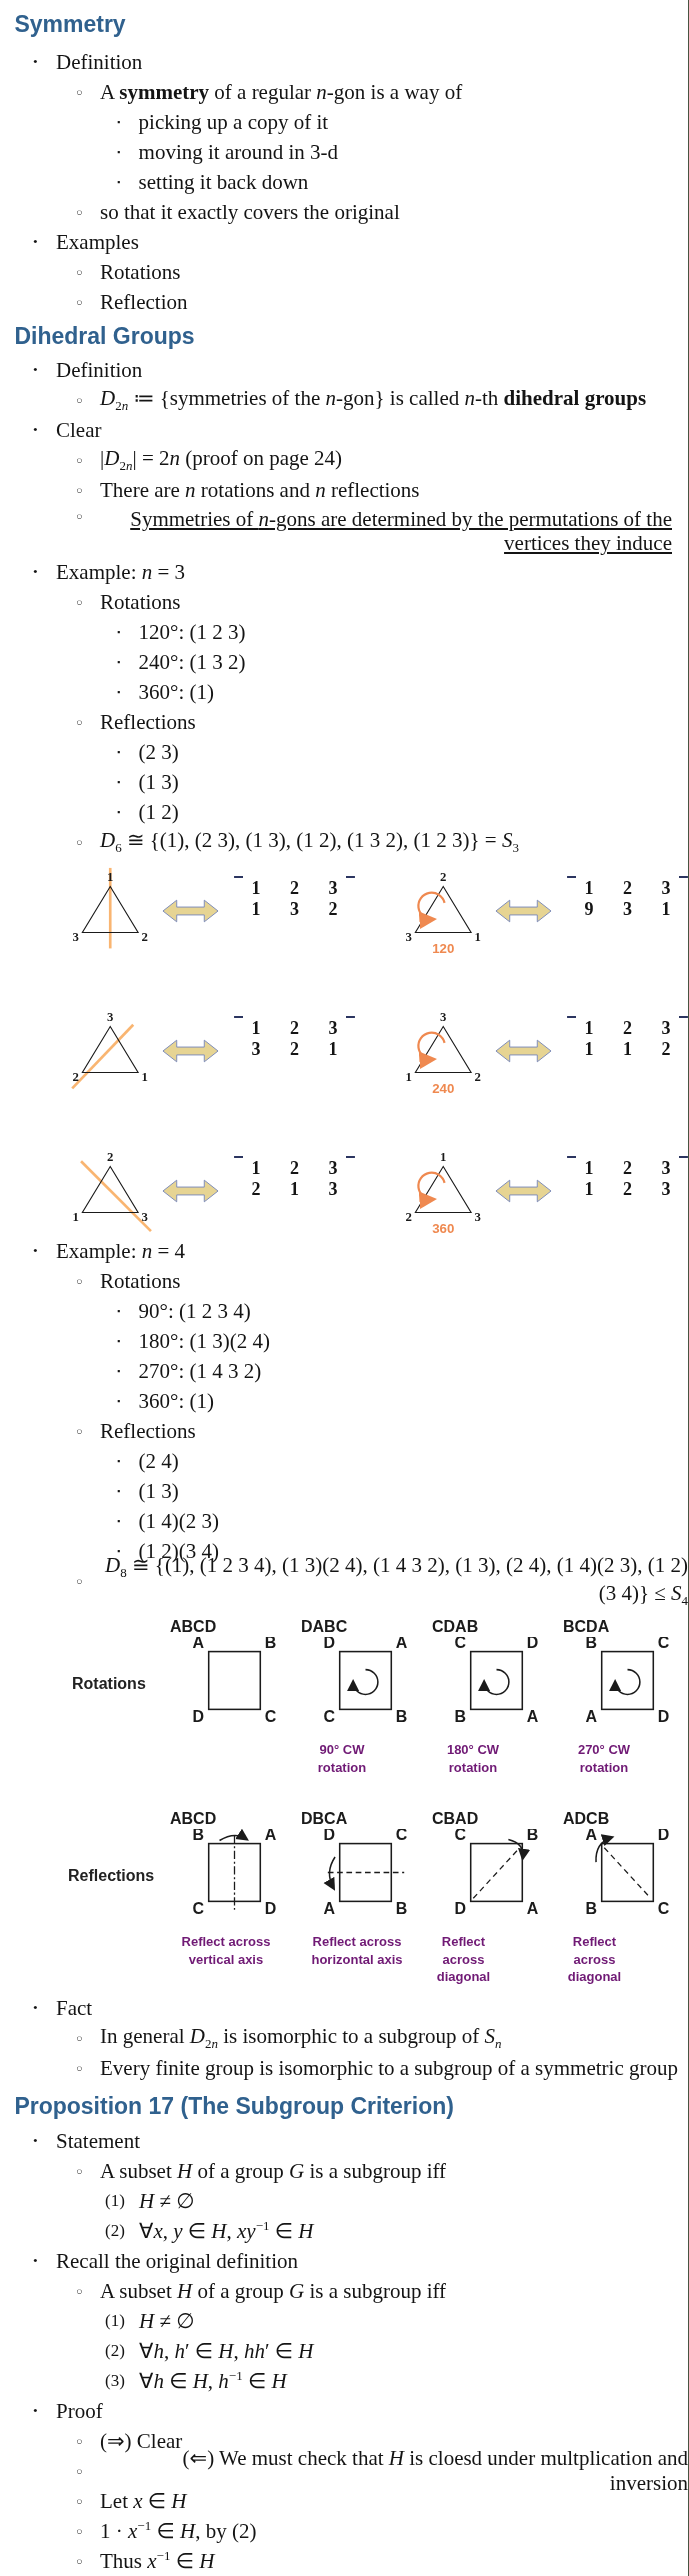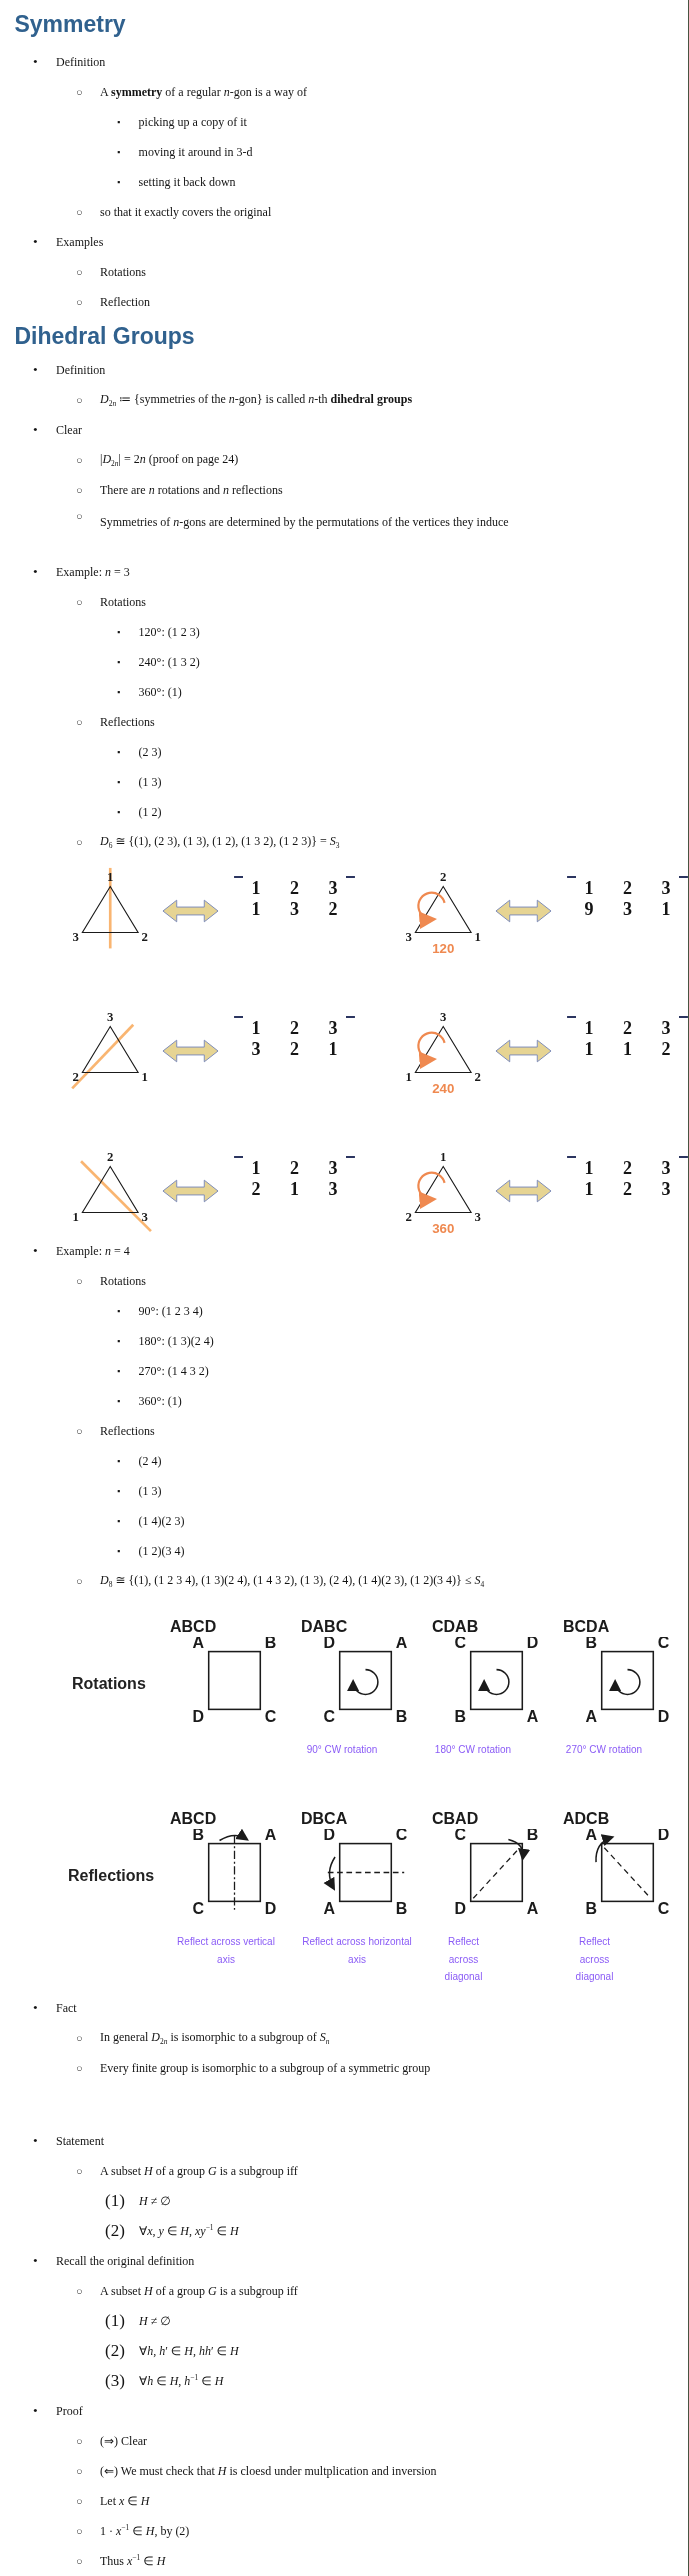--- a/index.html
+++ b/index.html
@@ -4,27 +4,27 @@
 <style>
   html,body{margin:0;padding:0;background:#ffffff;}
   .page{position:relative;width:689px;height:3713px;background:#ffffff;overflow:hidden;
         border-right:1.5px solid #475441;border-bottom:1.5px solid #475441;box-sizing:border-box;
         font-family:"Liberation Serif",serif;color:#141414;}
   .hd{position:absolute;left:14.4px;font-family:"Liberation Sans",sans-serif;font-weight:700;
       font-size:23px;color:#30618e;white-space:nowrap;}
   .lines{position:absolute;left:0;right:0;}
   .ln{height:30px;display:flex;align-items:center;}
   .ln.wrap{height:52px;align-items:flex-start;}
-  .wrap .txt{line-height:30px;max-width:572px;padding-top:2.1px;}
+  .wrap .txt{line-height:24px;max-width:572px;padding-top:2.1px;text-decoration:underline;}
   .blt{flex:0 0 auto;display:inline-block;text-align:left;color:#141414;}
   .b1{margin-left:33px;width:23px;font-size:13.4px;}
   .b2{margin-left:76px;width:24px;font-size:10.8px;}
   .b3{margin-left:117px;width:21.6px;font-size:8.8px;}
   .num{margin-left:105px;width:34px;font-size:17px;flex:0 0 auto;}
-  .txt{font-size:12px;}
+  .txt{font-size:21px;text-align:right;}
   sub,sup{font-size:62%;}
   
   .tri-row{position:absolute;left:0;right:0;display:flex;align-items:flex-start;padding-left:66px;}
   .tri text{font-family:"Liberation Serif",serif;font-size:29px;font-weight:600;fill:#1a1a1a;text-anchor:middle;}
   .tri text.tcap{font-family:"Liberation Sans",sans-serif;font-weight:700;font-size:30px;fill:#ef8950;}
   .tshape{fill:none;stroke:#1a1a1a;stroke-width:2.5;}
   .axv,.axd{stroke:#f9b571;stroke-width:6;}
   .rotarc{fill:none;stroke:#ef8950;stroke-width:5;}
   .dblarrow{margin-top:37px;margin-left:6.2px;flex:0 0 auto;}
   .matrix{display:flex;align-items:flex-start;height:66px;margin-top:17.5px;margin-left:14.4px;flex:0 0 auto;}
@@ -36,22 +36,22 @@
   .tri-right{margin-left:44px;}
   
   .sq-side{position:absolute;font-family:"Liberation Sans",sans-serif;font-size:16px;font-weight:600;color:#222;}
   .sq-row{position:absolute;left:170px;display:flex;}
   .sq-col{width:131px;display:flex;flex-direction:column;}
   .sq-word{height:18.5px;font-family:"Liberation Sans",sans-serif;font-size:16px;font-weight:600;color:#1b1b1b;}
   .sq-col svg text{font-family:"Liberation Sans",sans-serif;font-size:31px;font-weight:600;fill:#1b1b1b;text-anchor:middle;}
   .sqrect{fill:none;stroke:#1b1b1b;stroke-width:3;}
   .sqarrow{fill:none;stroke:#1b1b1b;stroke-width:3;}
   .sqaxis{stroke:#1b1b1b;stroke-width:2.5;fill:none;}
-  .sq-cap{margin-top:16.5px;font-family:"Liberation Sans",sans-serif;font-size:10px;line-height:17.5px;
-          font-weight:400;text-align:center;color:#8b5cf6;}
+  .sq-cap{margin-top:16.5px;font-family:"Liberation Sans",sans-serif;font-size:13px;line-height:17.5px;
+          font-weight:700;text-align:center;color:#701a75;}
   .cap-rot{width:82px;}
   .cap-axis{width:112px;}
   .cap-diag{width:63px;}
 </style>
 </head>
 <body>
 
 <svg width="0" height="0" style="position:absolute">
   <defs>
     <marker id="ah" markerWidth="10" markerHeight="10" refX="6" refY="4" orient="auto">
@@ -441,20 +441,21 @@
     <div class="ln">
         <span class="blt b2">○</span>
         <span class="txt">In general <i>D</i><sub>2<i>n</i></sub> is isomorphic to a subgroup of <i>S</i><sub><i>n</i></sub></span>
       </div>
     <div class="ln">
         <span class="blt b2">○</span>
         <span class="txt">Every finite group is isomorphic to a subgroup of a symmetric group</span>
       </div>
   </div>
 
+  <div class="hd" style="top:2093px">Proposition 17 (The Subgroup Criterion)</div>
   <div class="lines" style="top:2126px">
     <div class="ln">
         <span class="blt b1">•</span>
         <span class="txt">Statement</span>
       </div>
     <div class="ln">
         <span class="blt b2">○</span>
         <span class="txt">A subset <i>H</i> of a group <i>G</i> is a subgroup iff</span>
       </div>
     <div class="ln">

